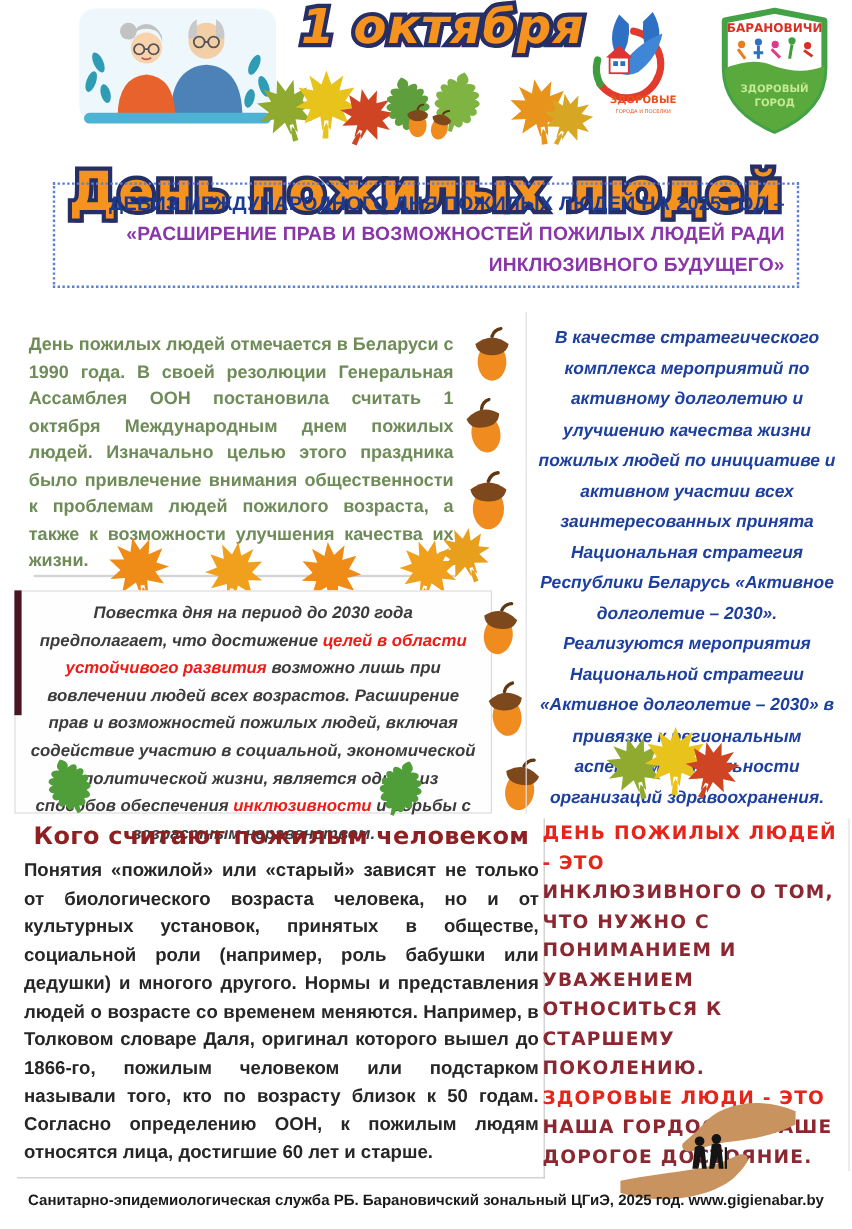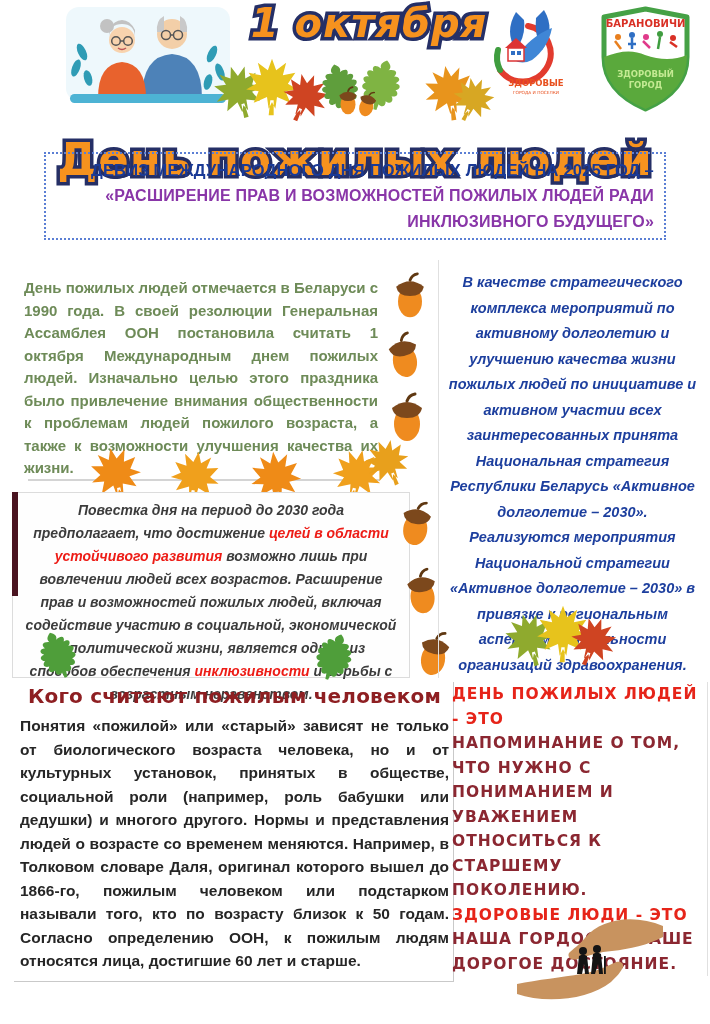--- a/index.html
+++ b/index.html
@@ -247,31 +247,32 @@
       <use href="#maple" fill="#cf4422"></use>
     </svg>
 
   <div class="abs who-box">
     <h2 class="who-head">Кого считают пожилым человеком</h2>
     <p class="who-body">Понятия «пожилой» или «старый» зависят не только от биологического возраста человека, но и от культурных установок, принятых в обществе, социальной роли (например, роль бабушки или дедушки) и многого другого. Нормы и представления людей о возрасте со временем меняются. Например, в Толковом словаре Даля, оригинал которого вышел до 1866-го, пожилым человеком или подстарком называли того, кто по возрасту близок к 50 годам. Согласно определению ООН, к пожилым людям относятся лица, достигшие 60 лет и старше.</p>
   </div>
 
   <div class="abs reminder">
     <span class="bright">ДЕНЬ ПОЖИЛЫХ ЛЮДЕЙ - ЭТО</span>
-    <span class="maroon">НАПОМИНАНИЕ О ТОМ, ЧТО НУЖНО С ПОНИМАНИЕМ И УВАЖЕНИЕМ ОТНОСИТЬСЯ К СТАРШЕМУ ПОКОЛЕНИЮ.</span>
+    <span class="maroon">ИНКЛЮЗИВНОГО О ТОМ, ЧТО НУЖНО С ПОНИМАНИЕМ И УВАЖЕНИЕМ ОТНОСИТЬСЯ К СТАРШЕМУ ПОКОЛЕНИЮ.</span>
     <span class="bright">ЗДОРОВЫЕ ЛЮДИ - ЭТО</span>
     <span class="maroon">НАША ГОРДОСТЬ, НАШЕ ДОРОГОЕ ДОСТОЯНИЕ.</span>
   </div>
 
   <svg class="abs" style="left:515px;top:918px" width="150" height="86" viewBox="0 0 150 86">
     <path d="M148 8 C120 -4 86 0 70 20 C64 27 58 31 54 35 C52 39 56 43 63 41 C74 37 85 34 97 33 C115 31 133 27 148 19 Z" fill="#c8935f"></path>
     <path d="M2 76 C30 86 74 82 96 64 C102 58 106 54 108 49 C109 45 105 42 99 45 C89 50 78 54 66 56 C48 59 22 62 2 66 Z" fill="#c8935f"></path>
     <g fill="#141414">
       <circle cx="68" cy="33" r="4"></circle>
       <path d="M64 38 Q68 35 72 38 L74 56 L70 56 L69 46 L67 56 L62 56 Z"></path>
       <circle cx="82" cy="31" r="4"></circle>
       <path d="M78 36 Q82 33 86 36 L88 56 L84 56 L83 46 L80 56 L76 56 Z"></path>
       <rect x="89" y="38" width="1.8" height="18"></rect>
     </g>
   </svg>
 
+  <div class="abs footer">Санитарно-эпидемиологическая служба РБ. Барановичский зональный ЦГиЭ, 2025 год. www.gigienabar.by</div>
 
 </div>
 
 </body></html>

